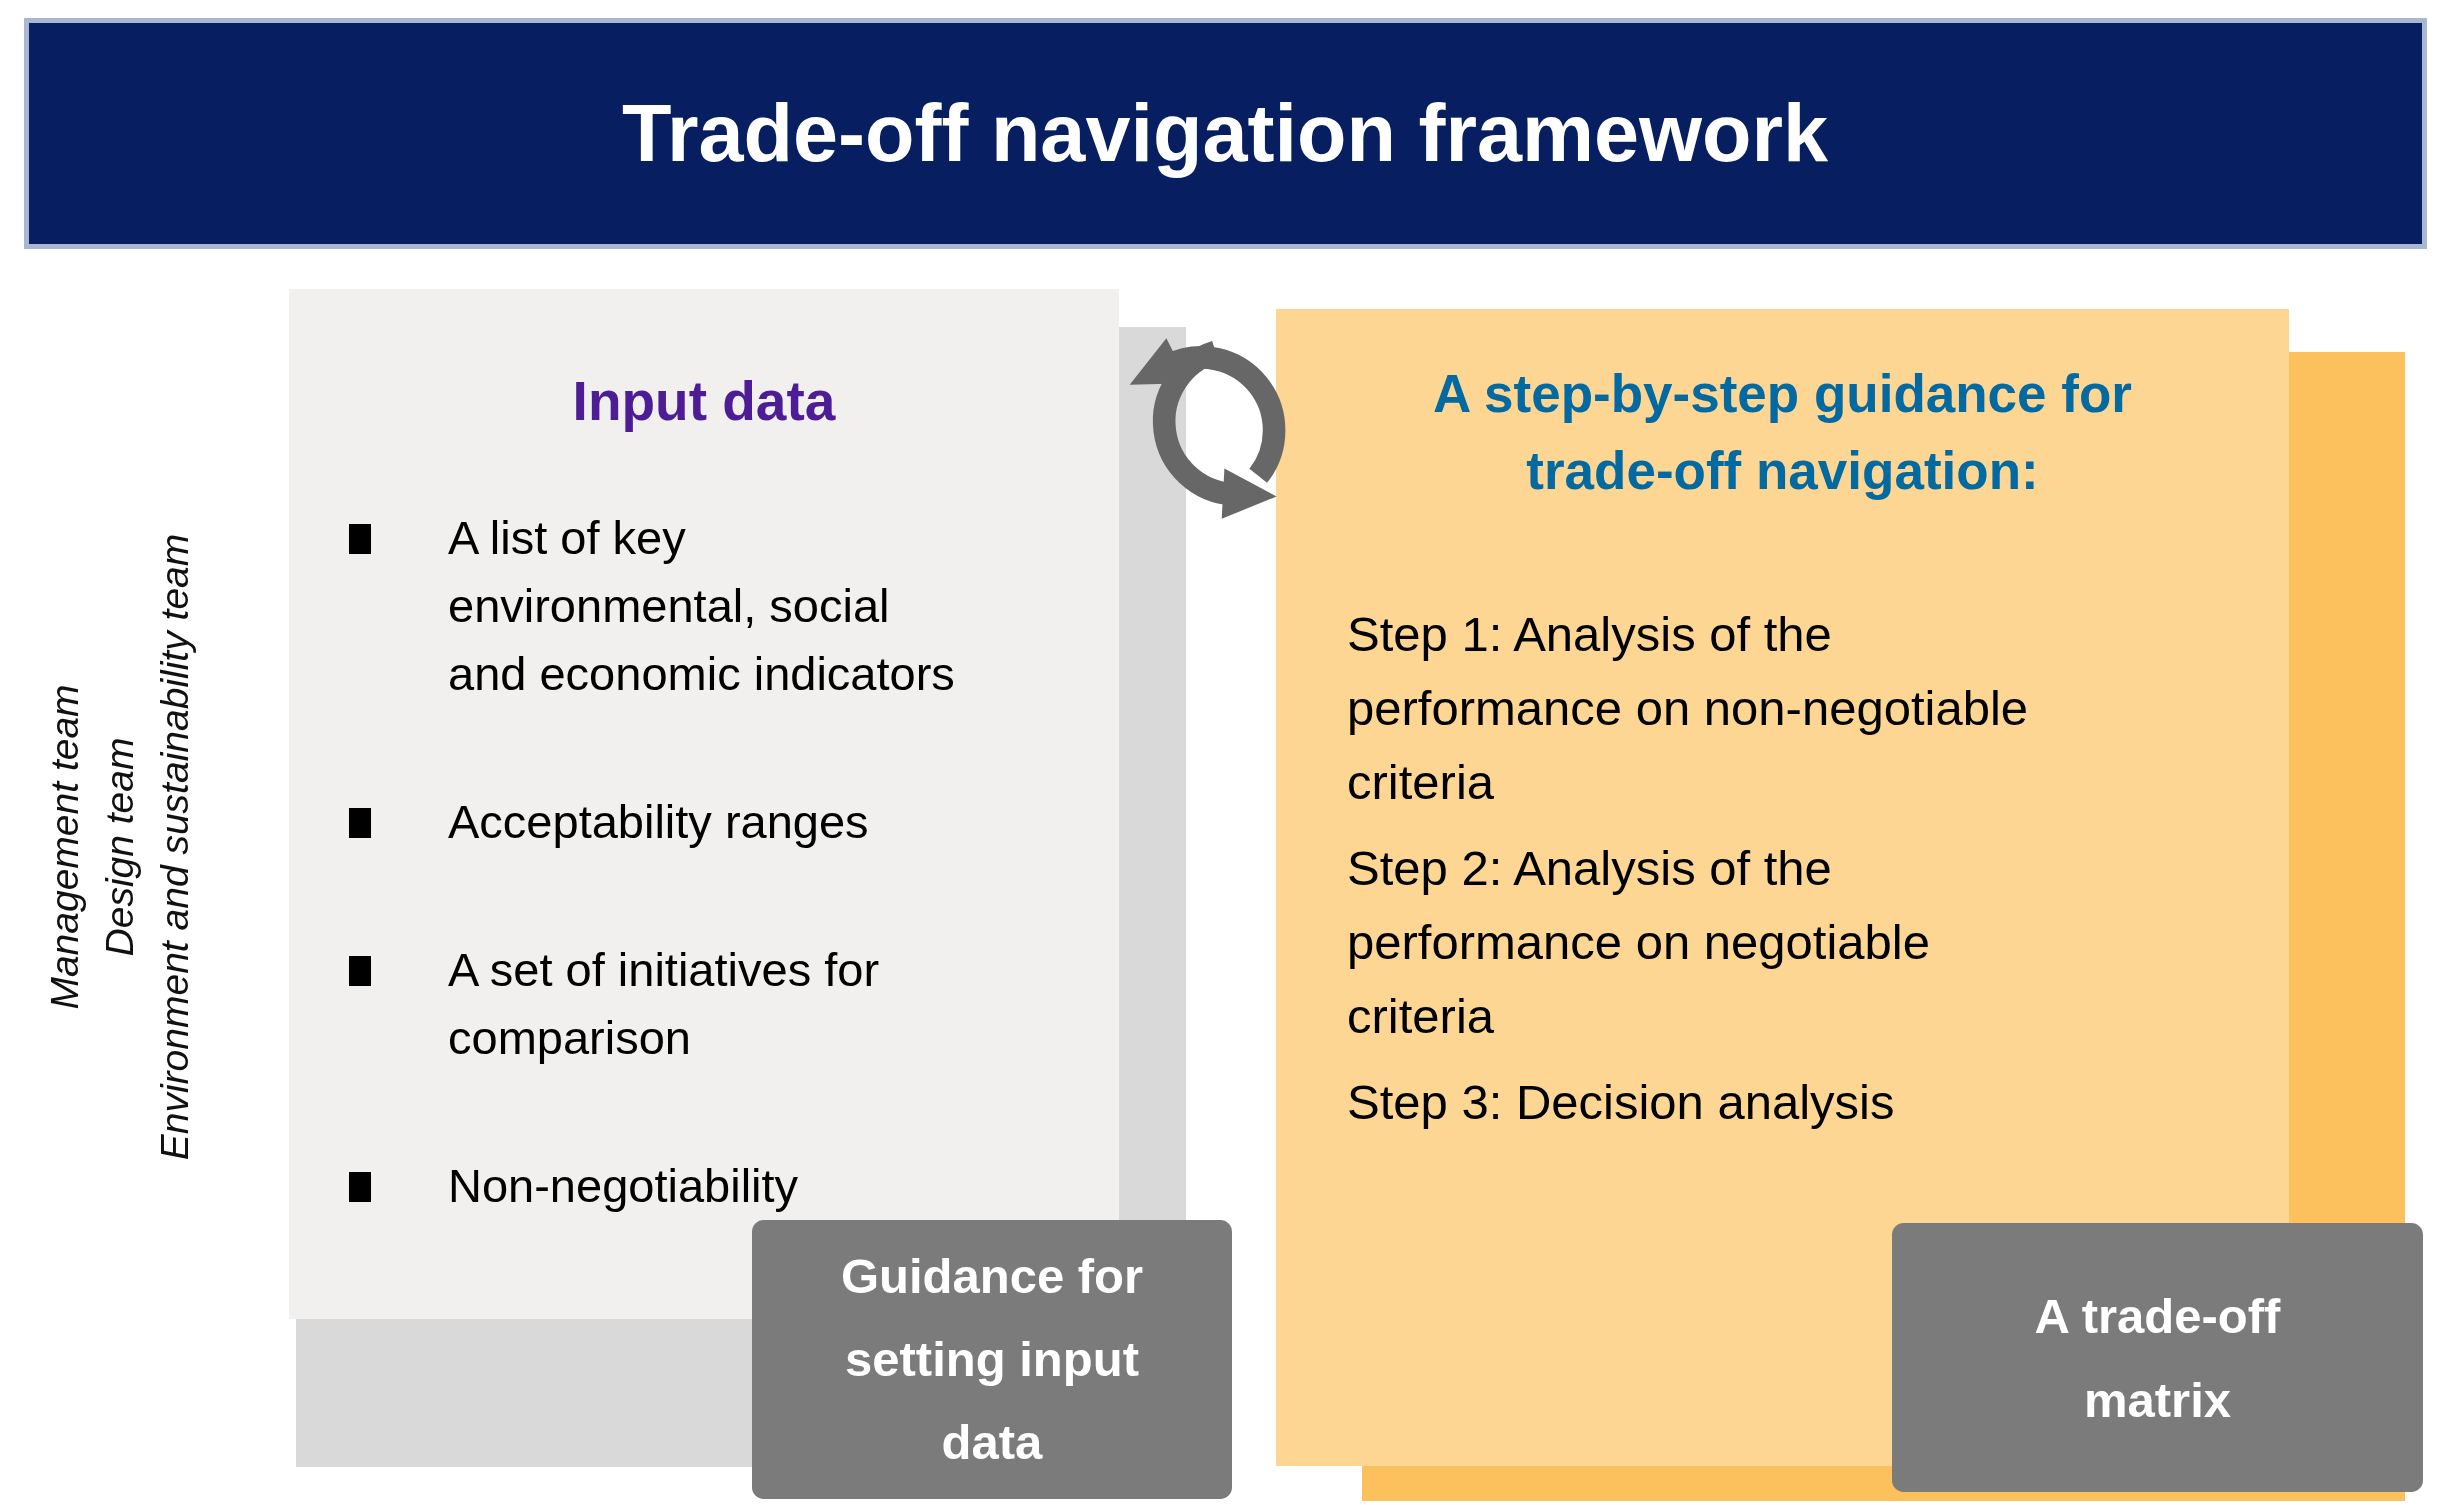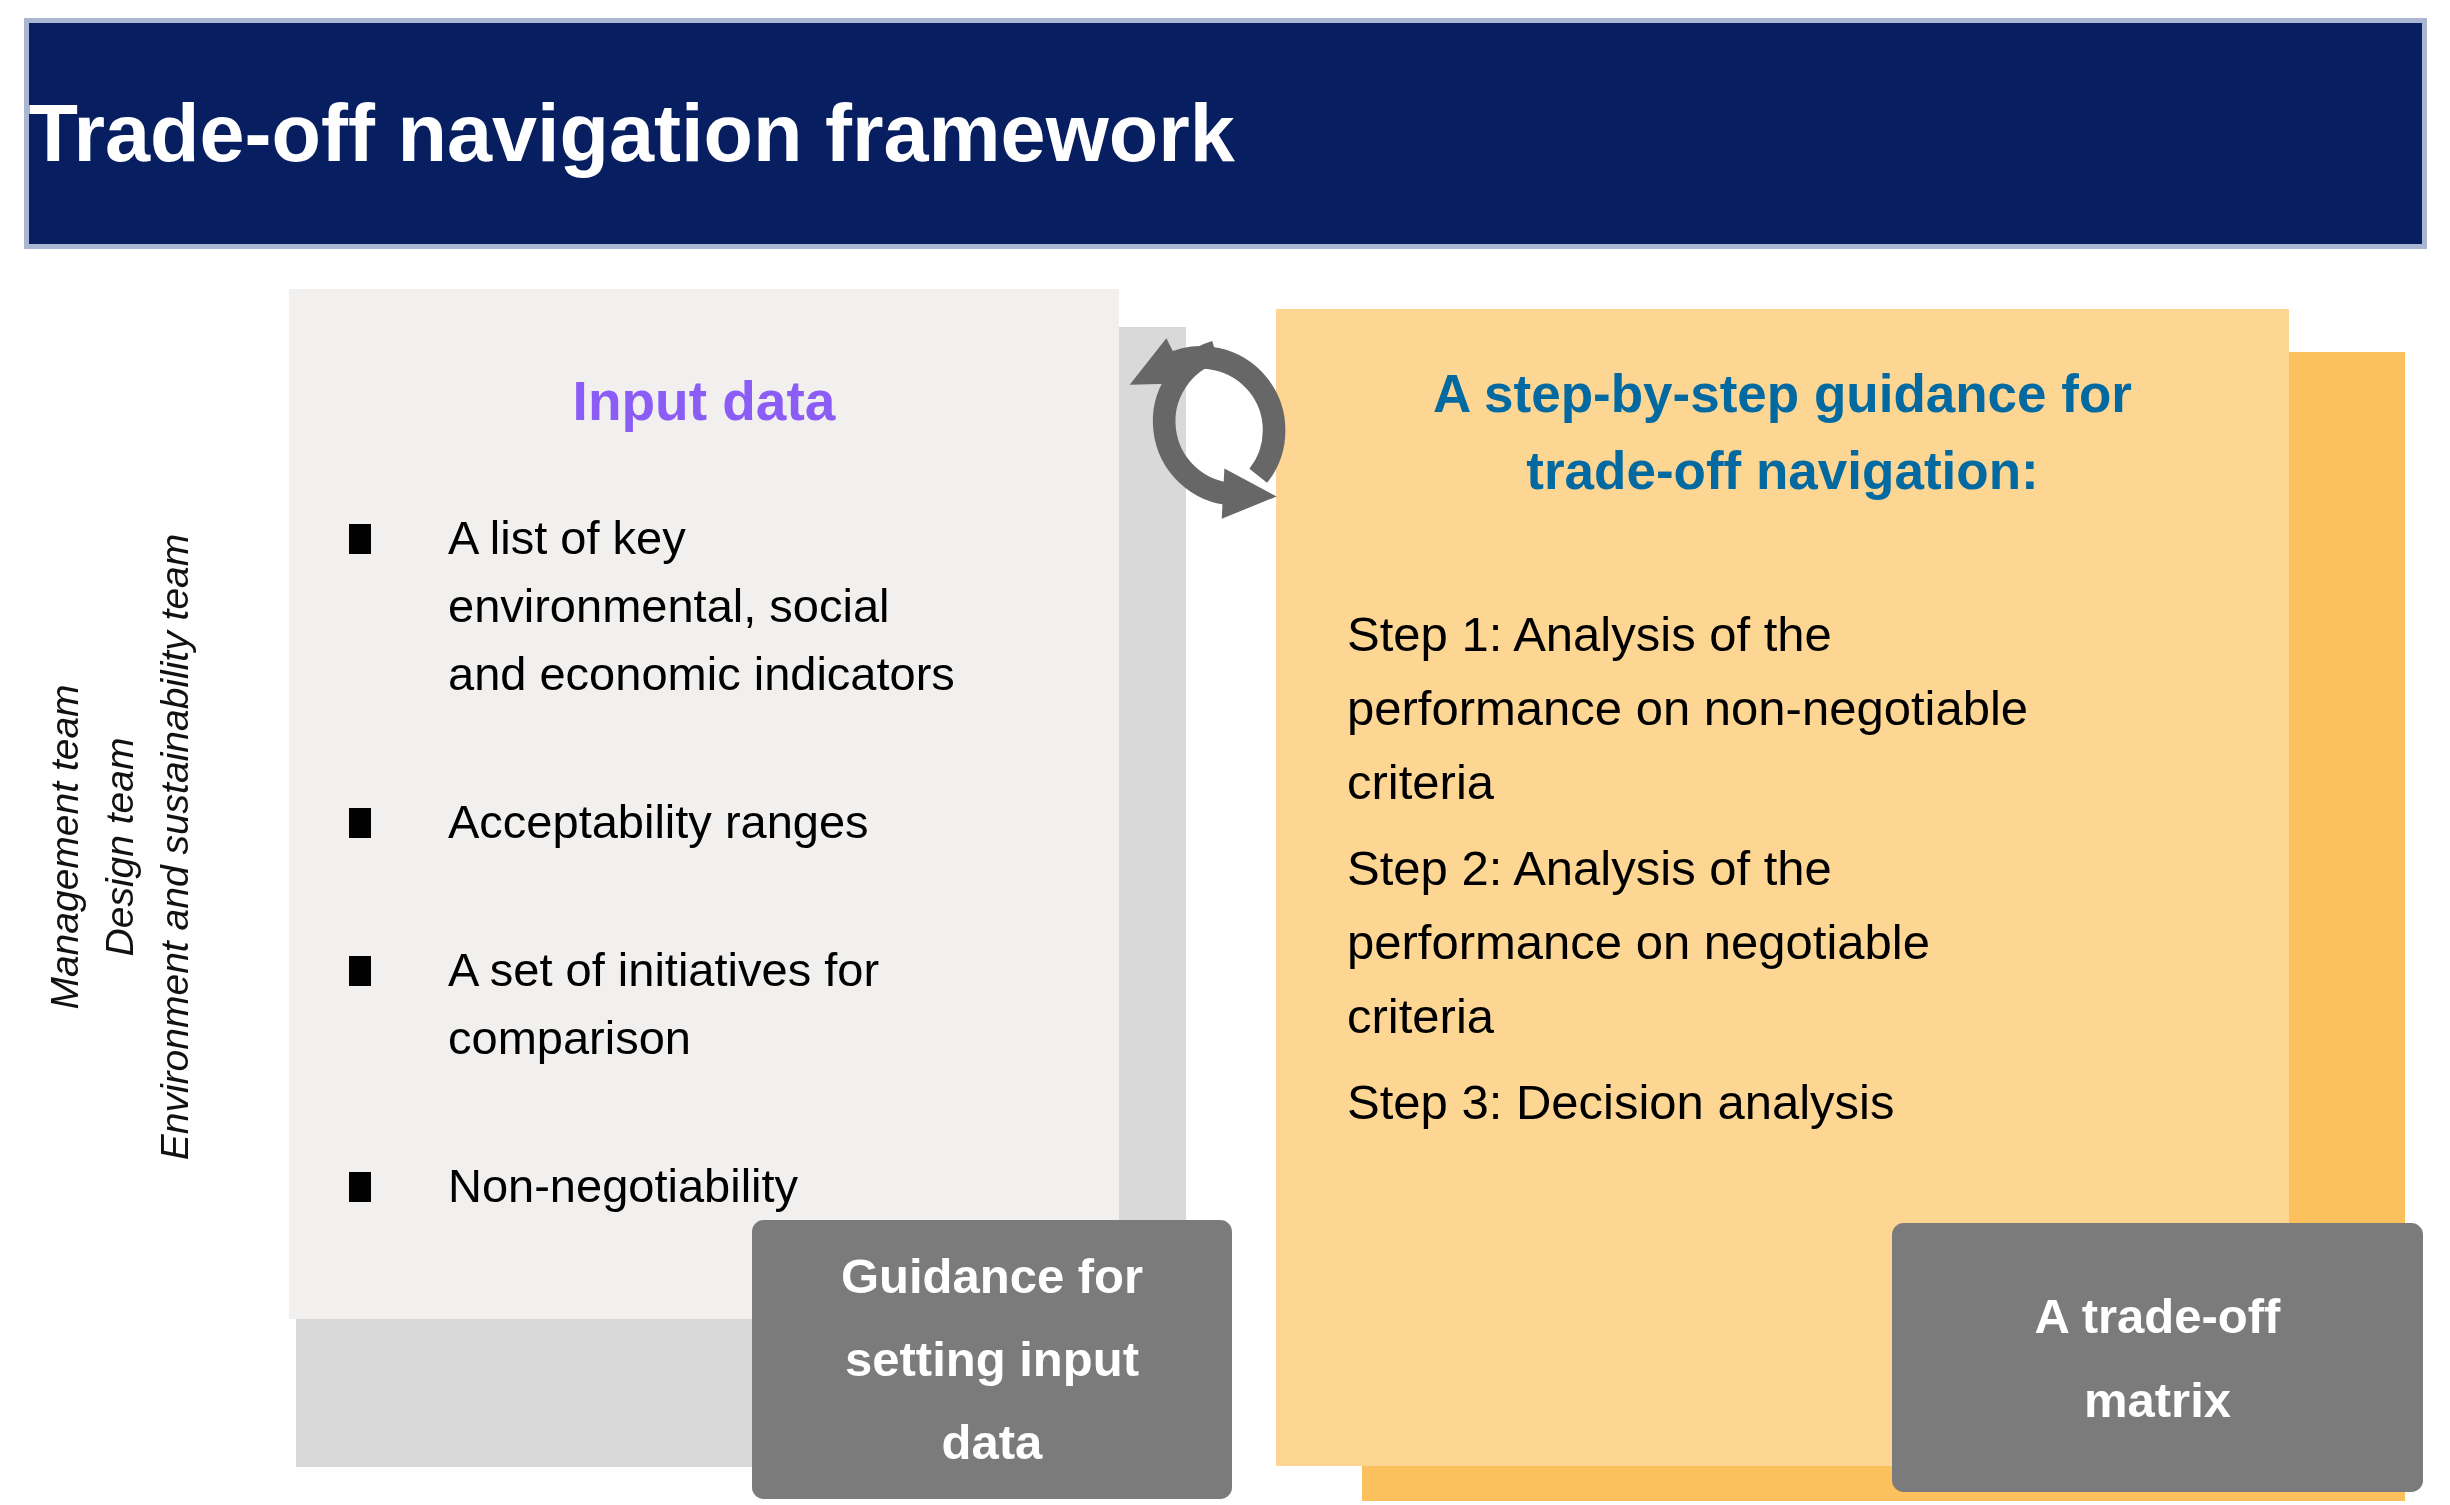--- a/index.html
+++ b/index.html
@@ -12,21 +12,21 @@
   html,body{margin:0;padding:0;background:#ffffff;}
   .stage{
     position:relative; width:2450px; height:1506px; overflow:hidden;
     background:#ffffff; font-family:"Liberation Sans", sans-serif; color:var(--body-text);
   }
 
   
   .titlebar{
     position:absolute; left:23.5px; top:18.4px; width:2393px; height:221px;
     background:var(--header-bg); border:5px solid var(--header-border);
-    display:flex; align-items:center; 
+    display:flex; align-items:center; justify-content:center;
   }
   .titlebar h1{
     margin:0; font-size:81px; font-weight:bold; color:var(--header-text); letter-spacing:0px;
   }
 
   
   .teams{
     position:absolute; left:-362px; top:755px; width:981px; height:184px;
     transform:rotate(-90deg); transform-origin:center center;
     text-align:center; font-style:italic; font-size:39px; line-height:55px; color:#111111;
@@ -35,21 +35,21 @@
   
   .shadow{position:absolute;}
   .shadow.gray{left:296px; top:327px; width:890px; height:1140px; background:var(--panel-gray-shadow);}
   .shadow.orange{left:1362px; top:352px; width:1043px; height:1149px; background:var(--panel-orange-shadow);}
 
   .panel{position:absolute;}
   .panel.gray{left:289px; top:289px; width:830px; height:1030px; background:var(--panel-gray);}
   .panel.orange{left:1276px; top:309px; width:1013px; height:1157px; background:var(--panel-orange);}
 
   .panel.gray h2{
-    margin:80px 0 0 0; text-align:center; font-size:55px; font-weight:bold; color:#8b5cf6;
+    margin:80px 0 0 0; text-align:center; font-size:55px; font-weight:bold; color:#4c1d95;
   }
   .panel.gray ul{
     list-style:none; margin:71px 0 0 0; padding:0 25px 0 60px;
   }
   .panel.gray li{
     display:flex; align-items:flex-start; margin:0 0 80px 0;
     font-size:47px; line-height:68px;gap:18px;
   }
   .sq{flex:0 0 auto; width:22px; height:30px; background:#000; margin:20px 59px 0 0;}
   .btxt{white-space:pre-line;}

